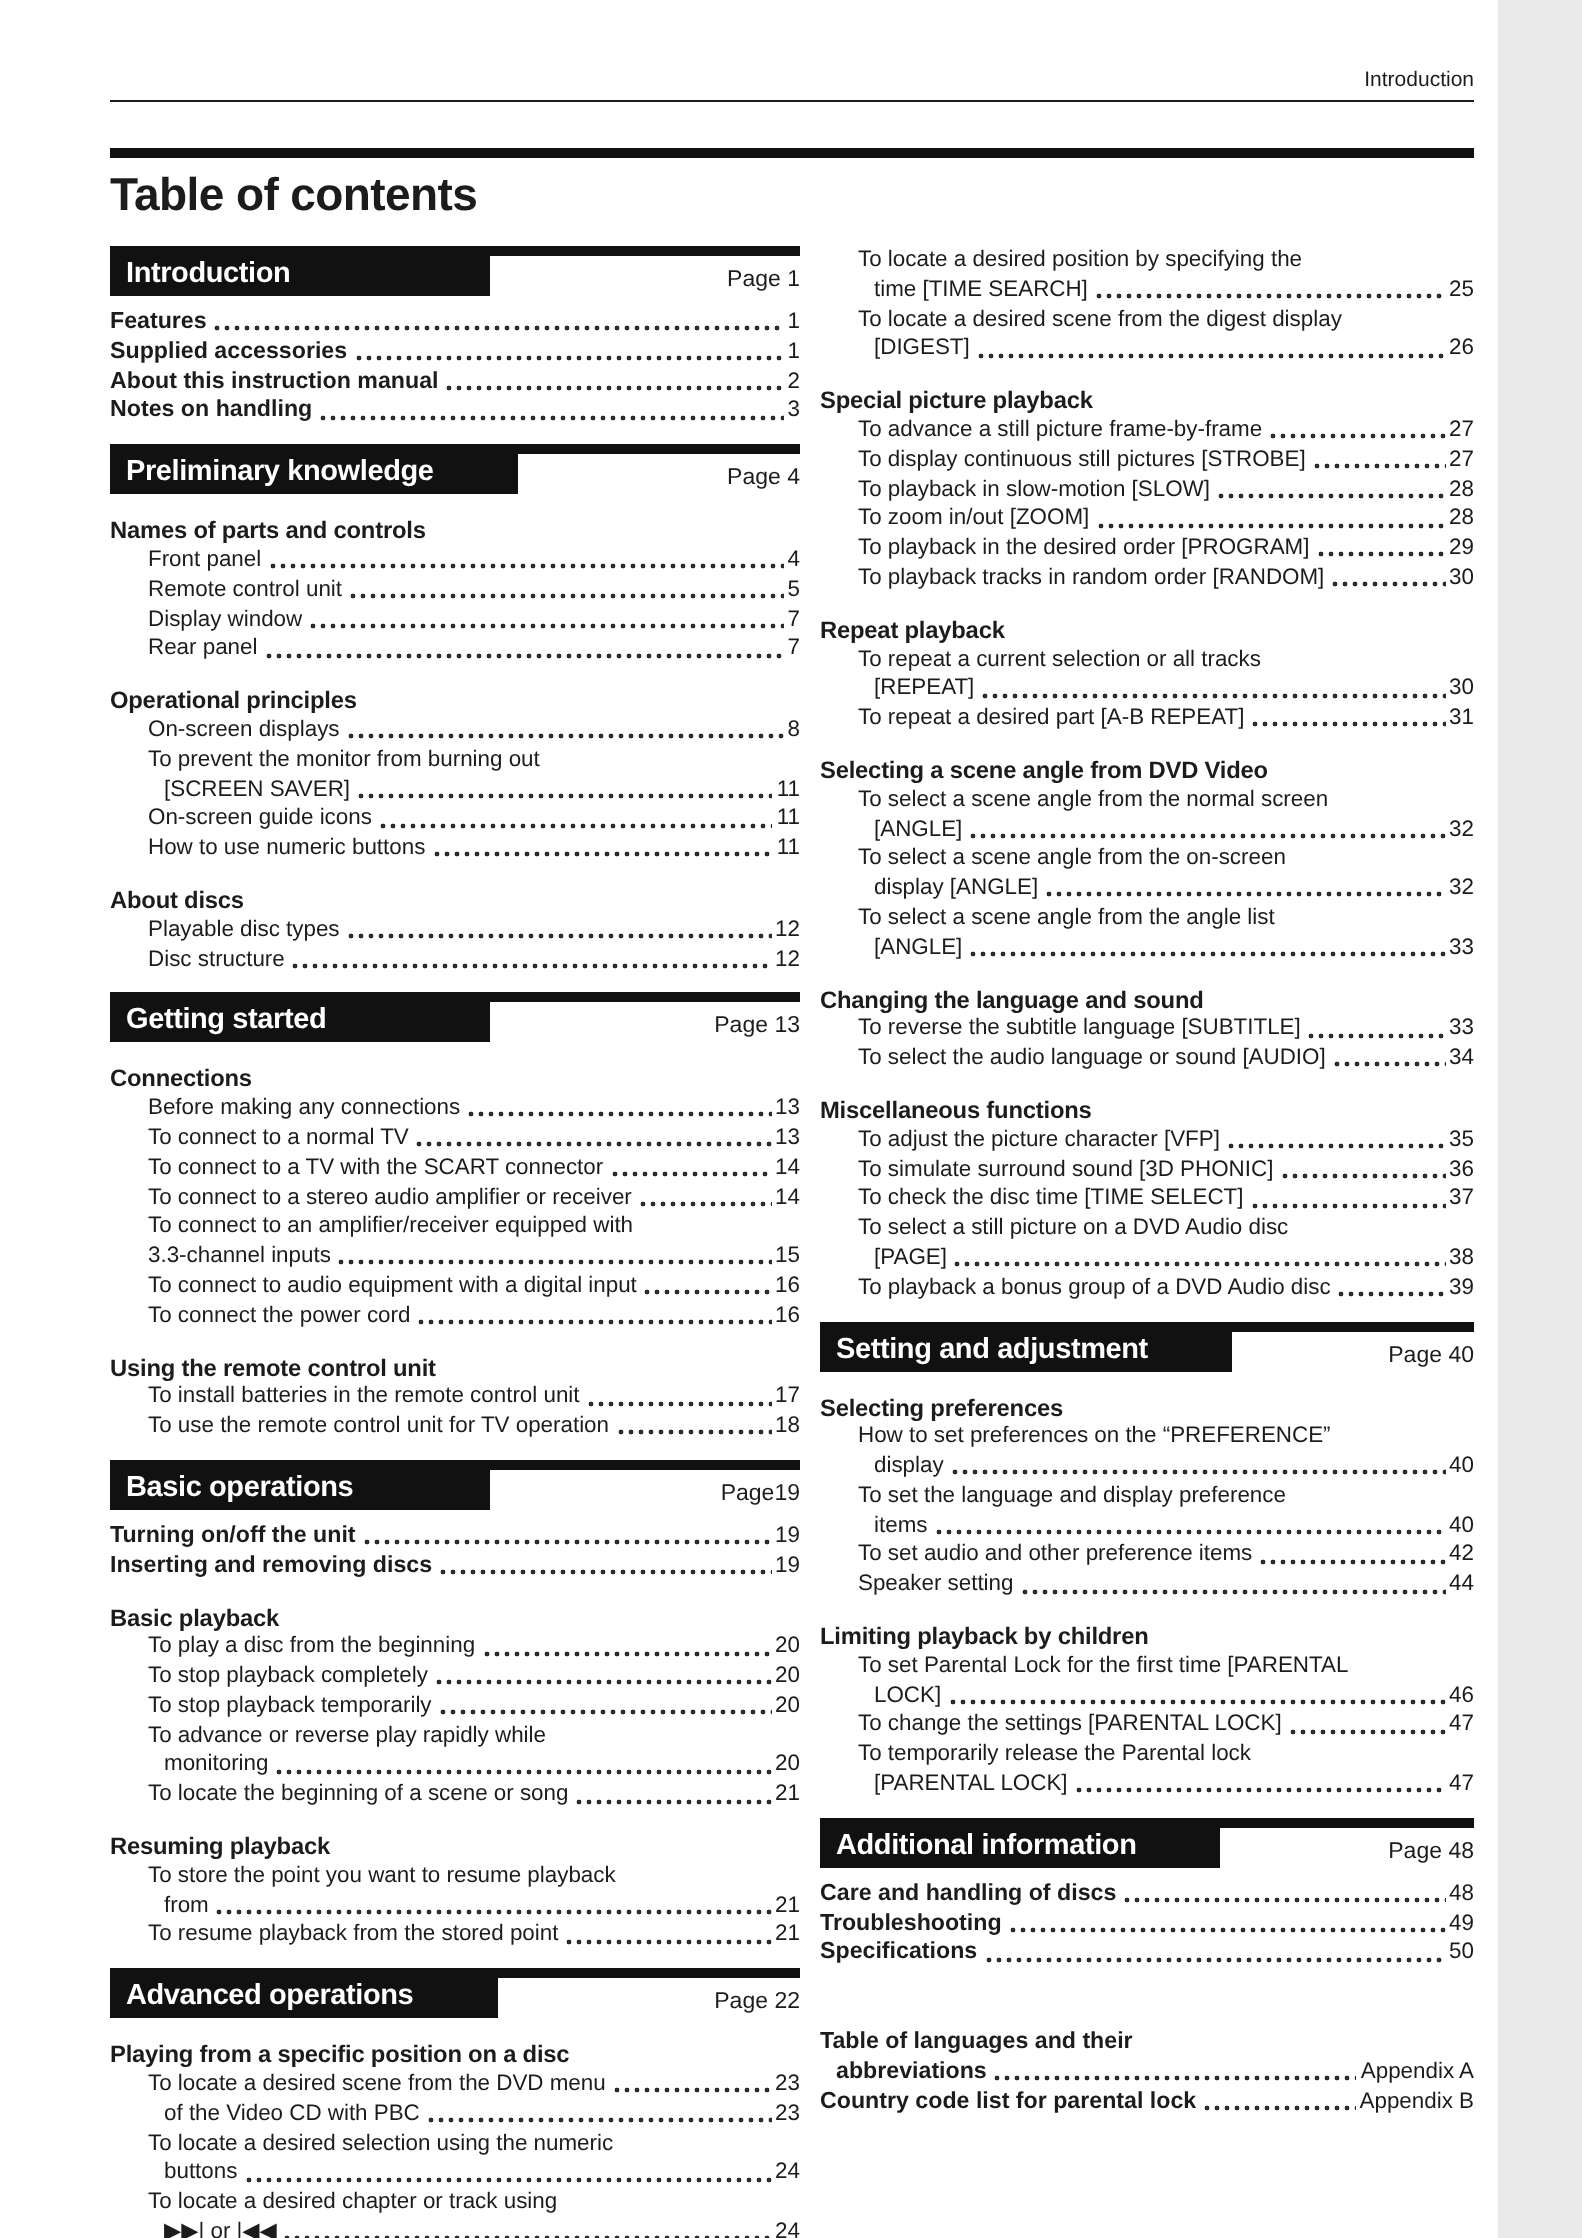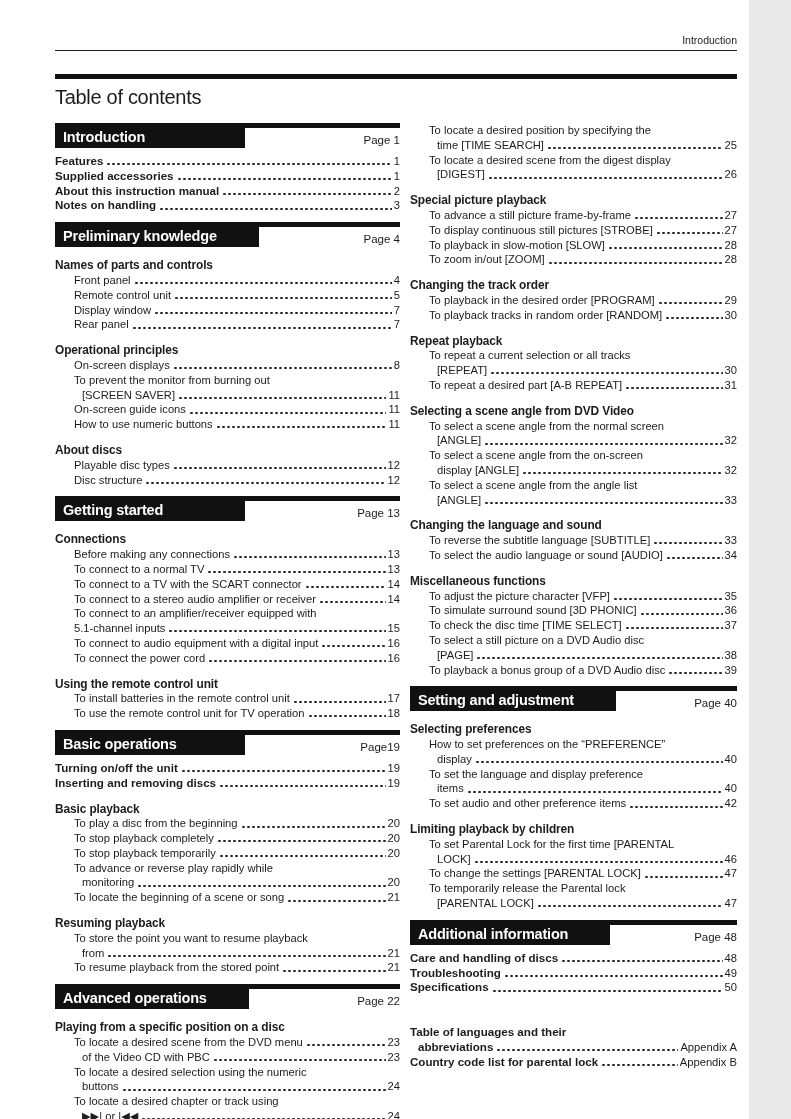--- a/index.html
+++ b/index.html
@@ -12,21 +12,21 @@
     color:#1c1c1c;
   }
   .content{position:absolute;left:55px;top:34px;width:682px;}
   .running-head{
     text-align:right;font-size:10.5px;line-height:12px;
     padding-bottom:4px;border-bottom:1.5px solid #1c1c1c;
     margin-bottom:23px;
   }
   .title-rule{height:5px;background:#111;margin-bottom:5px;}
   .doc-title{
-    font-size:20px;font-weight:400;letter-spacing:-0.3px;
+    font-size:23px;font-weight:700;letter-spacing:-0.3px;
     margin:0 0 13px 0;line-height:26px;
   }
   .columns{display:grid;grid-template-columns:345px 1fr;column-gap:10px;align-items:start;}
   .col{min-width:0;}
 
   
   .bar{
     display:flex;justify-content:space-between;align-items:stretch;
     border-top:5px solid #111;
     margin:9px 0 6px 0;
@@ -217,21 +217,21 @@
               <span class="lbl">To connect to a stereo audio amplifier or receiver</span>
               <span class="dots"></span>
               <span class="pg">14</span>
             </div>
           </div>
           <div class="toc-entry">
             <div class="line">
               <span class="lbl">To connect to an amplifier/receiver equipped with</span>
             </div>
             <div class="line">
-              <span class="lbl">5.1-channel inputs</span>
+              <span class="lbl">3.3-channel inputs</span>
               <span class="dots"></span>
               <span class="pg">15</span>
             </div>
           </div>
           <div class="toc-entry">
             <div class="line">
               <span class="lbl">To connect to audio equipment with a digital input</span>
               <span class="dots"></span>
               <span class="pg">16</span>
             </div>
@@ -429,21 +429,20 @@
               <span class="pg">28</span>
             </div>
           </div>
           <div class="toc-entry">
             <div class="line">
               <span class="lbl">To zoom in/out [ZOOM]</span>
               <span class="dots"></span>
               <span class="pg">28</span>
             </div>
           </div>
-          <div class="toc-h">Changing the track order</div>
           <div class="toc-entry">
             <div class="line">
               <span class="lbl">To playback in the desired order [PROGRAM]</span>
               <span class="dots"></span>
               <span class="pg">29</span>
             </div>
           </div>
           <div class="toc-entry">
             <div class="line">
               <span class="lbl">To playback tracks in random order [RANDOM]</span>
@@ -577,20 +576,27 @@
               <span class="lbl">items</span>
               <span class="dots"></span>
               <span class="pg">40</span>
             </div>
           </div>
           <div class="toc-entry">
             <div class="line">
               <span class="lbl">To set audio and other preference items</span>
               <span class="dots"></span>
               <span class="pg">42</span>
+            </div>
+          </div>
+          <div class="toc-entry">
+            <div class="line">
+              <span class="lbl">Speaker setting</span>
+              <span class="dots"></span>
+              <span class="pg">44</span>
             </div>
           </div>
           <div class="toc-h">Limiting playback by children</div>
           <div class="toc-entry">
             <div class="line">
               <span class="lbl">To set Parental Lock for the first time [PARENTAL</span>
             </div>
             <div class="line cont">
               <span class="lbl">LOCK]</span>
               <span class="dots"></span>

